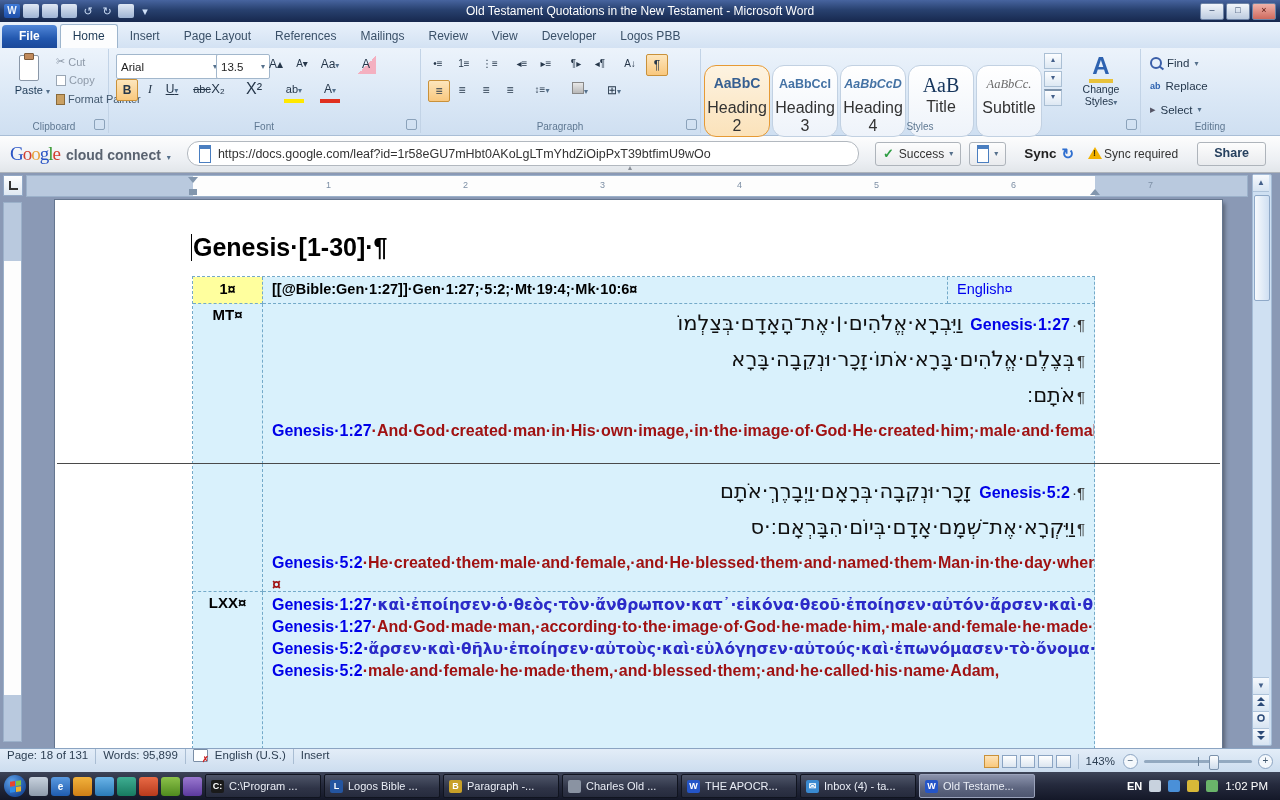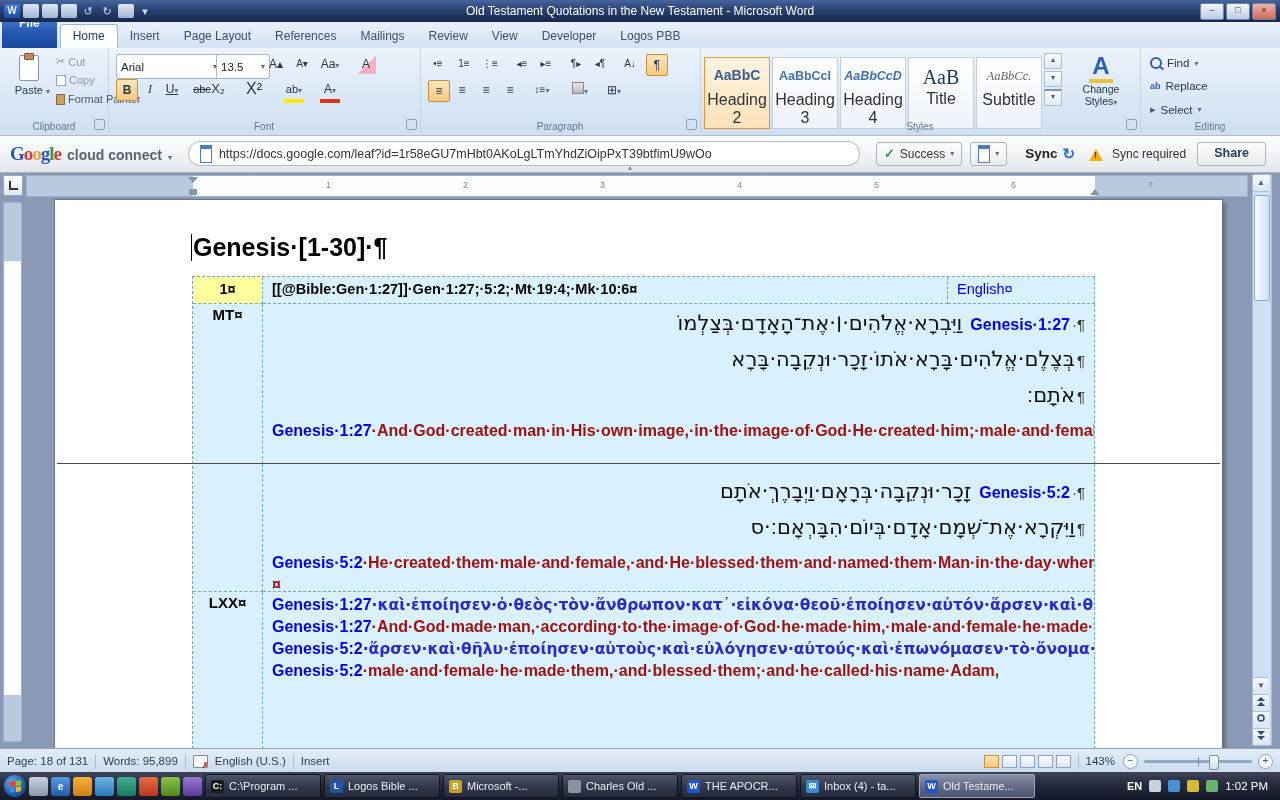--- a/index.html
+++ b/index.html
@@ -14,67 +14,67 @@
   .qi.blk{background:linear-gradient(#dfe8f4,#9fb4d4);}
   .qi.arr{color:#cfe0f8;font-size:11px;}
   .wtitle{position:absolute;left:50%;transform:translateX(-50%);font-size:12px;color:#fff;white-space:nowrap;}
   .winctl{position:absolute;right:4px;top:3px;display:flex;gap:2px;}
   .wbtn{width:22px;height:15px;background:linear-gradient(#f2f6fb,#bccbdf);border:1px solid #6d83a6;border-radius:2px;font-size:9px;line-height:13px;text-align:center;color:#203659;}
   .wbtn.close{background:linear-gradient(#f0b3aa,#cf6a5e);color:#58130c;}
 
   
   .tabstrip{position:absolute;top:22px;left:0;right:0;height:26px;background:linear-gradient(#e9f1fb,#d3e2f3);display:flex;align-items:flex-end;padding-left:2px;z-index:35;}
   .tab{padding:4px 12px 5px;font-size:12px;color:#3a5068;white-space:nowrap;}
-  .tab.file{background:linear-gradient(#5187d8,#2257ae 60%,#1b499a);color:#fff;font-weight:bold;border-radius:4px 4px 0 0;padding:4px 17px 18px;margin-right:3px;}
+  .tab.file{background:linear-gradient(#5187d8,#2257ae 60%,#1b499a);color:#fff;font-weight:bold;border-radius:4px 4px 0 0;padding:4px 17px 5px;margin-right:3px;}
   .tab.active{background:#fcfdfe;border:1px solid #9db5cd;border-bottom:none;border-radius:3px 3px 0 0;color:#1e3a56;}
 
   
   .ribbon{position:absolute;top:48px;left:0;right:0;height:87px;background:linear-gradient(#ecf3fb,#d8e6f5 65%,#cfdff1);border-bottom:1px solid #a9bed6;z-index:30;}
   .rgroup{position:absolute;top:1px;bottom:2px;border-right:1px solid #c2d3e6;}
   .glabel{position:absolute;bottom:1px;left:0;right:0;text-align:center;font-size:10px;color:#5f7892;}
   .launch{position:absolute;right:3px;bottom:3px;width:9px;height:9px;border:1px solid #8ba2ba;border-radius:2px;}
   .g-clip{left:0;width:108px;}
   .pastebtn{position:absolute;left:8px;top:4px;width:42px;height:64px;text-align:right;font-size:11px;color:#1e3least;color:#1e3a56;}
   .clipicon{width:18px;height:24px;background:#fff;border:1px solid #8a97a8;border-radius:2px;margin:2px auto 3px;position:relative;}
   .clipicon::before{content:"";position:absolute;top:-3px;left:4px;width:8px;height:5px;background:#c08a5c;border:1px solid #7d5a3a;border-radius:1px;}
   .smallcmd{position:absolute;left:56px;display:flex;align-items:center;gap:3px;font-size:11px;color:#8e9aa9;white-space:nowrap;}
   .g-font{left:108px;width:312px;}
   .combo{position:absolute;top:5px;height:19px;background:#fff;border:1px solid #a2b7cc;border-radius:2px;font-size:11.5px;color:#222;padding:2px 4px;display:flex;justify-content:space-between;align-items:center;}
   .fbtn{position:absolute;height:20px;min-width:20px;text-align:center;font-size:12px;line-height:20px;color:#26374a;}
   .toggled{background:linear-gradient(#fde6bd,#f9c87e);border:1px solid #c9913a;border-radius:2px;}
   .caret{font-size:8px;color:#55708c;}
   .g-para{left:420px;width:280px;}
   .g-styles{left:700px;width:440px;}
-  .stylebox{position:absolute;top:8px;width:64px;height:62px;background:linear-gradient(#ffffff,#eef3fa);border:1px solid #c2d1e2;border-radius:0;text-align:center;padding-top:8px;}
+  .stylebox{position:absolute;top:16px;width:64px;height:62px;background:linear-gradient(#ffffff,#eef3fa);border:1px solid #c2d1e2;border-radius:12px;text-align:center;padding-top:8px;}
   .stylebox.sel{border-color:#e69a35;background:linear-gradient(#fdf3e1,#fbe2ba);}
   .stylebox .nm{display:block;font-size:16px;color:#333;margin-top:7px;}
   .galscroll{position:absolute;left:344px;top:4px;width:16px;}
   .gsb{width:16px;height:14px;background:linear-gradient(#fcfdff,#dde8f3);border:1px solid #aabfd4;font-size:8px;line-height:12px;text-align:center;color:#44608a;margin-bottom:2px;}
   .chgstyles{position:absolute;left:366px;top:4px;width:70px;text-align:center;font-size:10.5px;color:#24374c;}
   .bigA{font-size:24px;font-weight:bold;color:#2d62b0;line-height:26px;border-bottom:4px solid #e8c23a;display:inline-block;padding:0 3px;}
   .g-edit{left:1140px;width:140px;border-right:none;}
   .editrow{position:absolute;left:10px;display:flex;align-items:center;gap:5px;font-size:11.5px;color:#24374c;white-space:nowrap;}
   .mag{width:8px;height:8px;border:2px solid #3a5ea8;border-radius:50%;position:relative;display:inline-block;}
   .mag::after{content:"";position:absolute;width:5px;height:2px;background:#3a5ea8;right:-4px;bottom:-2px;transform:rotate(40deg);}
   .abico{font-size:9px;color:#2d62b0;font-weight:bold;}
   .selico{color:#556;font-size:11px;}
 
   
   .cloudbar{position:absolute;top:135px;left:0;right:0;height:37px;background:linear-gradient(#fefefe,#eceff3 70%,#e2e6ea);border-bottom:1px solid #aeb4bb;display:flex;align-items:center;z-index:25;}
   .glogo{display:flex;align-items:baseline;gap:6px;padding-left:10px;}
-  .glogo .gword{font-family:"Liberation Serif",serif;font-weight:bold;font-size:19px;letter-spacing:-1px;}
+  .glogo .gword{font-family:"Liberation Serif",serif;font-weight:normal;font-size:19px;letter-spacing:-1px;}
   .glogo .prod{font-size:14px;font-weight:bold;color:#5a6370;}
   .urlbox{margin-left:16px;width:648px;height:23px;background:#fff;border:1px solid #b2b8bf;border-radius:12px;display:flex;align-items:center;gap:7px;padding:0 11px;}
   .pageico{width:10px;height:13px;background:#fff;border:1px solid #4a7ec0;border-top:4px solid #4a7ec0;flex:none;}
   .urltext{font-size:12.5px;color:#333;white-space:nowrap;overflow:hidden;}
   .cbtn{display:flex;align-items:center;gap:5px;height:22px;padding:0 7px;background:linear-gradient(#fdfdfd,#e9ebee);border:1px solid #aeb4bb;border-radius:3px;font-size:12px;color:#333;white-space:nowrap;}
   .okcheck{color:#2f9e44;font-weight:bold;font-size:13px;}
   .syncbtn{margin-left:18px;border:none;background:none;font-size:13.5px;font-weight:bold;color:#222;display:flex;align-items:center;gap:5px;}
   .syncico{color:#2f6fd0;font-size:15px;font-weight:bold;}
-  .warnwrap{display:flex;align-items:flex-end;gap:9px;margin-left:14px;font-size:12px;color:#333;}
+  .warnwrap{display:flex;align-items:flex-start;gap:2px;margin-left:14px;font-size:12px;color:#333;}
   .warntri{width:0;height:0;border-left:7px solid transparent;border-right:7px solid transparent;border-bottom:12px solid #f2b200;position:relative;}
   .warntri::after{content:"!";position:absolute;left:-2px;top:1px;font-size:9px;font-weight:bold;color:#42300;color:#423000;}
   .sharebtn{margin-left:auto;margin-right:14px;height:22px;padding:0 16px;background:linear-gradient(#fdfdfd,#e9ebee);border:1px solid #aeb4bb;border-radius:3px;font-size:12.5px;font-weight:bold;color:#27415f;line-height:20px;}
   .collapse{position:absolute;left:628px;bottom:0px;font-size:8px;color:#8a9099;}
 
   
   .workspace{position:absolute;top:172px;left:0;right:0;height:576px;background:#8a99b5;overflow:hidden;z-index:10;}
   .tabsel{position:absolute;left:3px;top:3px;width:18px;height:19px;background:linear-gradient(#ffffff,#dfe8f2);border:1px solid #93a9c6;}
   .tabsel i{display:block;width:7px;height:7px;border-left:2px solid #333;border-bottom:2px solid #333;margin:5px auto 0;}
   .hruler{position:absolute;left:26px;right:32px;top:3px;height:20px;background:#b9c9de;border:1px solid #9cb1ca;}
@@ -124,21 +124,21 @@
 
   
   .vscroll{position:absolute;right:8px;top:2px;bottom:2px;width:18px;background:#cfe0f2;border:1px solid #a5bcd6;border-radius:2px;}
   .sbtn{width:16px;height:16px;text-align:center;font-size:8px;line-height:15px;color:#44608a;background:linear-gradient(#f6f9fd,#d7e4f2);border-bottom:1px solid #aec3da;}
   .sthumb{position:absolute;left:1px;right:1px;top:20px;height:104px;background:linear-gradient(90deg,#f7fafd,#cfdff2);border:1px solid #8fa9c8;border-radius:2px;}
   .sbottom{position:absolute;left:0;right:0;bottom:0;}
   .sbottom .sbtn{border-top:1px solid #aec3da;border-bottom:none;}
   .chev{display:block;margin:2px auto;}
 
   
-  .statusbar{position:absolute;top:748px;left:0;right:0;height:24px;background:linear-gradient(#e3edf8,#cbdcee);border-top:1px solid #8ba4c2;display:flex;align-items:center;font-size:11.5px;color:#2c3e52;padding:0 7px;z-index:30;}
+  .statusbar{position:absolute;top:748px;left:0;right:0;height:24px;background:linear-gradient(#e3edf8,#cbdcee);border-top:1px solid #8ba4c2;display:flex;font-size:11.5px;color:#2c3e52;padding:0 7px;z-index:30;}
   .sep{width:1px;height:15px;background:#a9bdd3;margin:0 7px;flex:none;}
   .spellbook{width:13px;height:11px;background:#fff;border:1px solid #7a8ea6;border-radius:1px;position:relative;flex:none;}
   .spellbook::after{content:"✗";position:absolute;right:-2px;bottom:-3px;font-size:8px;color:#c22;font-weight:bold;}
   .sright{margin-left:auto;display:flex;align-items:center;}
   .vico{width:13px;height:11px;background:linear-gradient(#ffffff,#dce6f0);border:1px solid #8ba4c2;margin-left:3px;}
   .vico.on{background:linear-gradient(#fde3b8,#f9c87c);border-color:#c9913a;}
   .zoomwrap{display:flex;align-items:center;gap:6px;margin-left:8px;}
   .zbtn{width:13px;height:13px;border:1px solid #8ba4c2;border-radius:50%;background:#f4f8fc;font-size:10px;line-height:11px;text-align:center;color:#41586f;}
   .ztrack{position:relative;width:108px;height:3px;background:#93a9c0;border-radius:2px;}
   .znotch{position:absolute;left:50%;top:-3px;width:1px;height:9px;background:#6d849c;}
@@ -514,21 +514,21 @@
     <div class="tkb">
         <span class="ticon" style="background:#1a1a1a;">C:</span>
         <span>C:\Program ...</span>
       </div>
     <div class="tkb">
         <span class="ticon" style="background:#2455a0;">L</span>
         <span>Logos Bible ...</span>
       </div>
     <div class="tkb">
         <span class="ticon" style="background:#c8a028;">B</span>
-        <span>Microsoft -...</span>
+        <span>Paragraph -...</span>
       </div>
     <div class="tkb">
         <span class="ticon" style="background:#8a93a2;"></span>
         <span>Charles Old ...</span>
       </div>
     <div class="tkb">
         <span class="ticon" style="background:#2455c8;">W</span>
         <span>THE APOCR...</span>
       </div>
     <div class="tkb">

